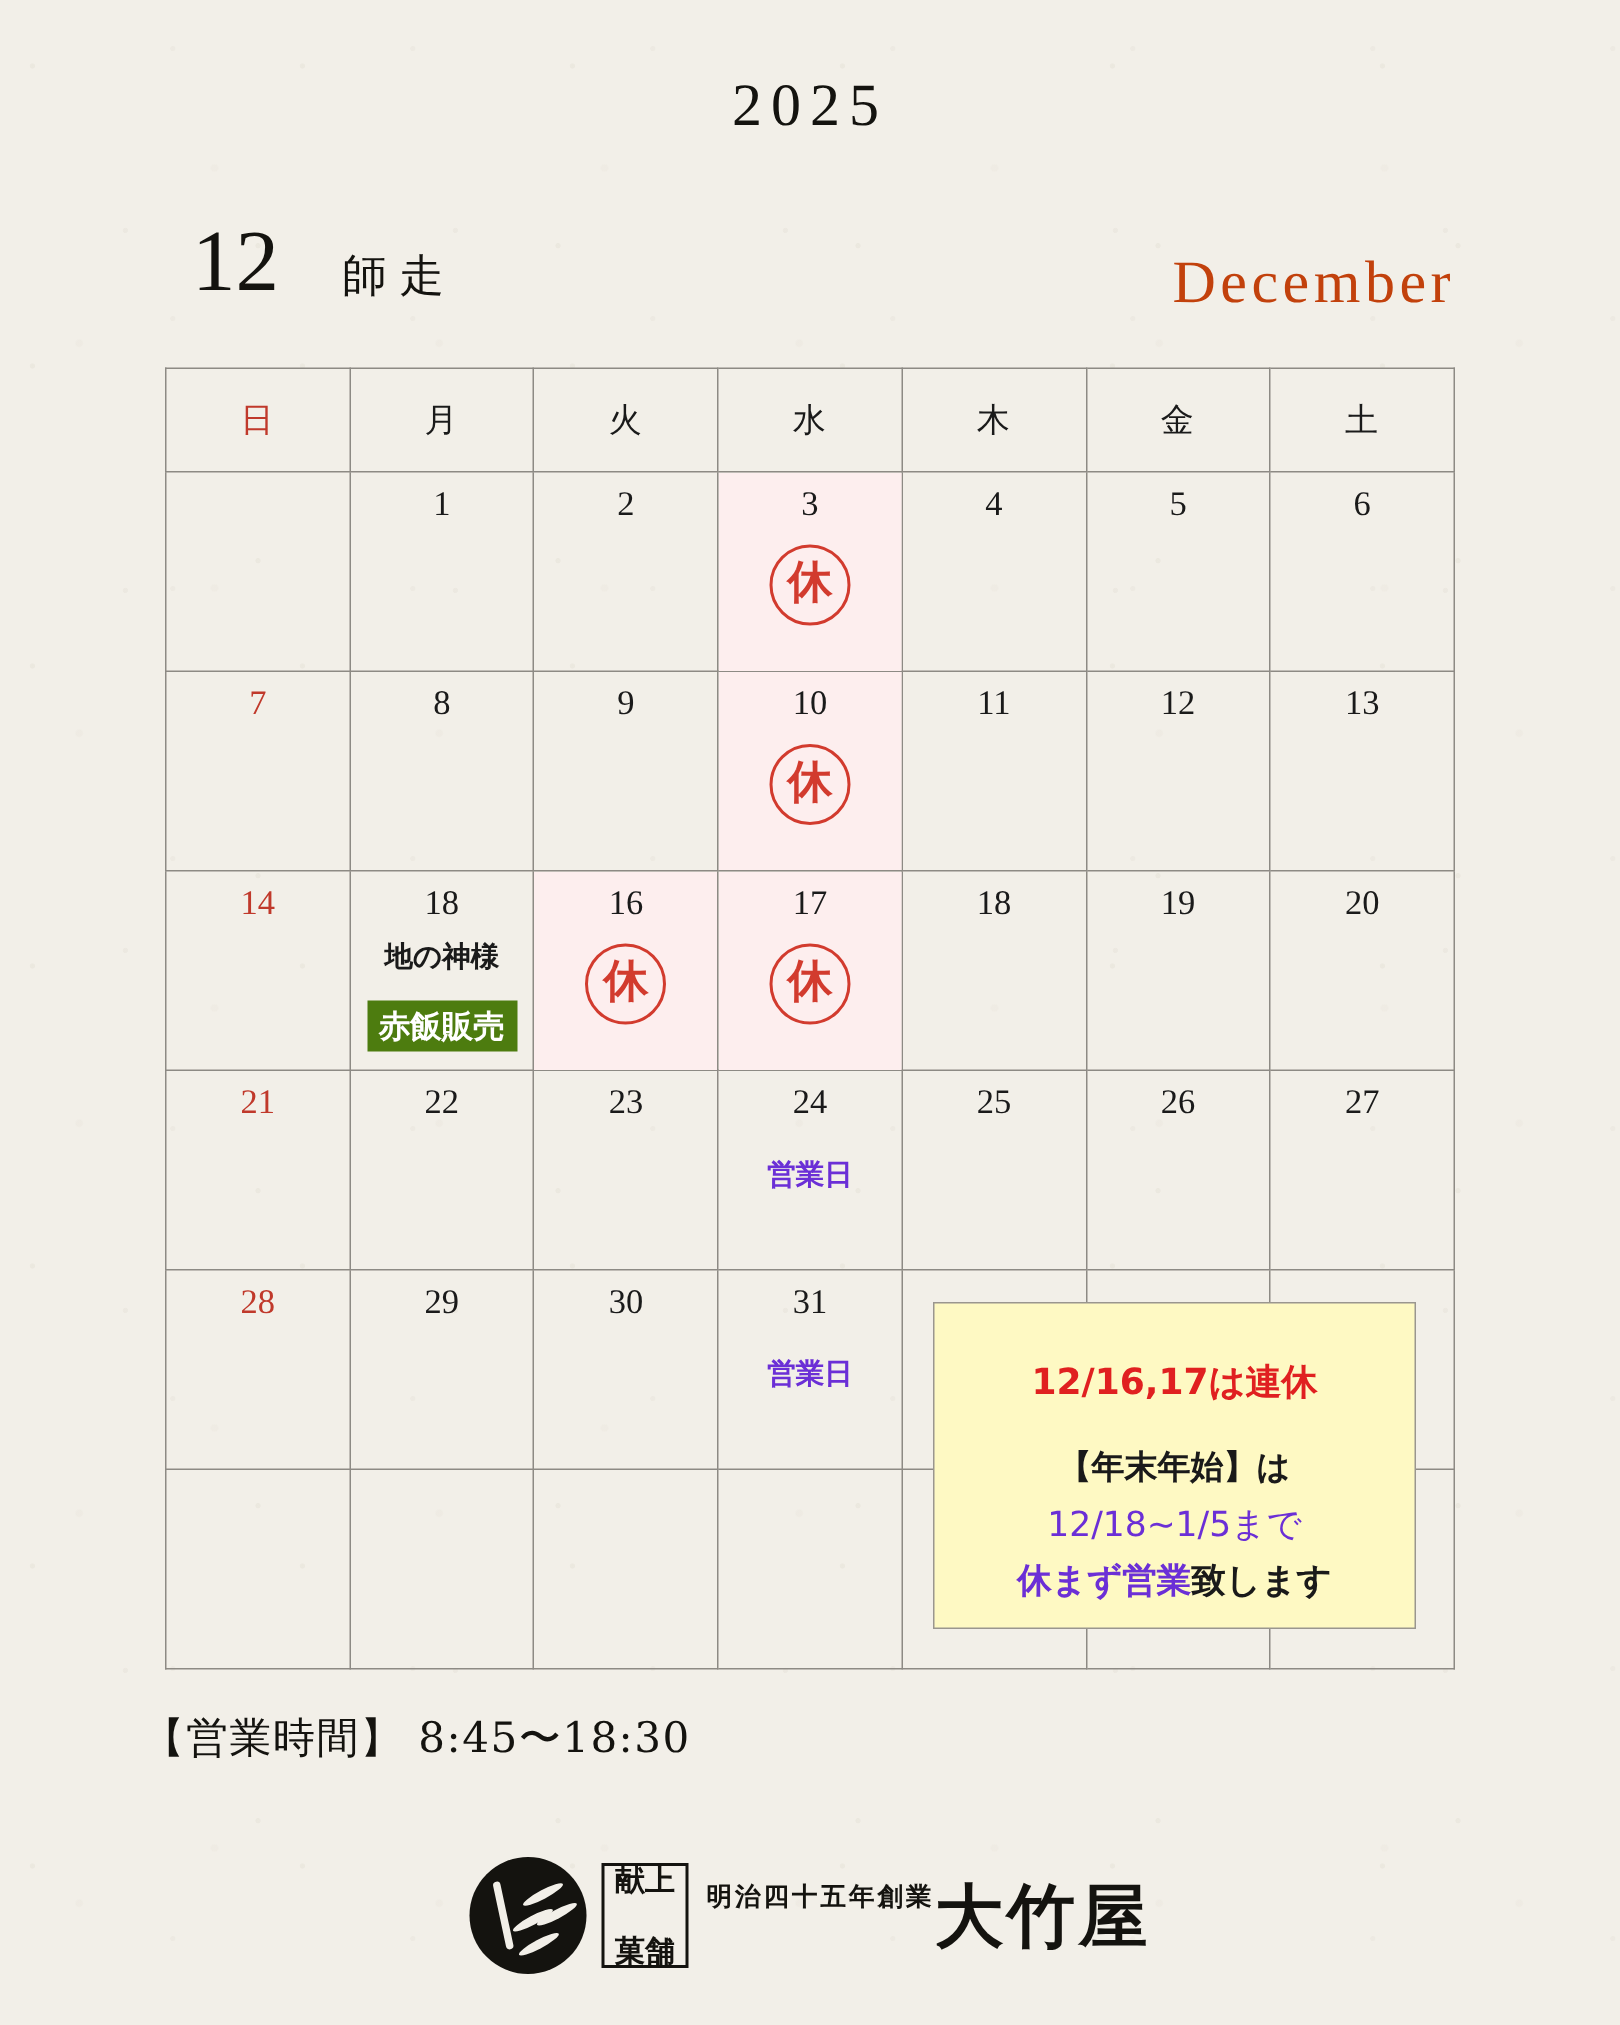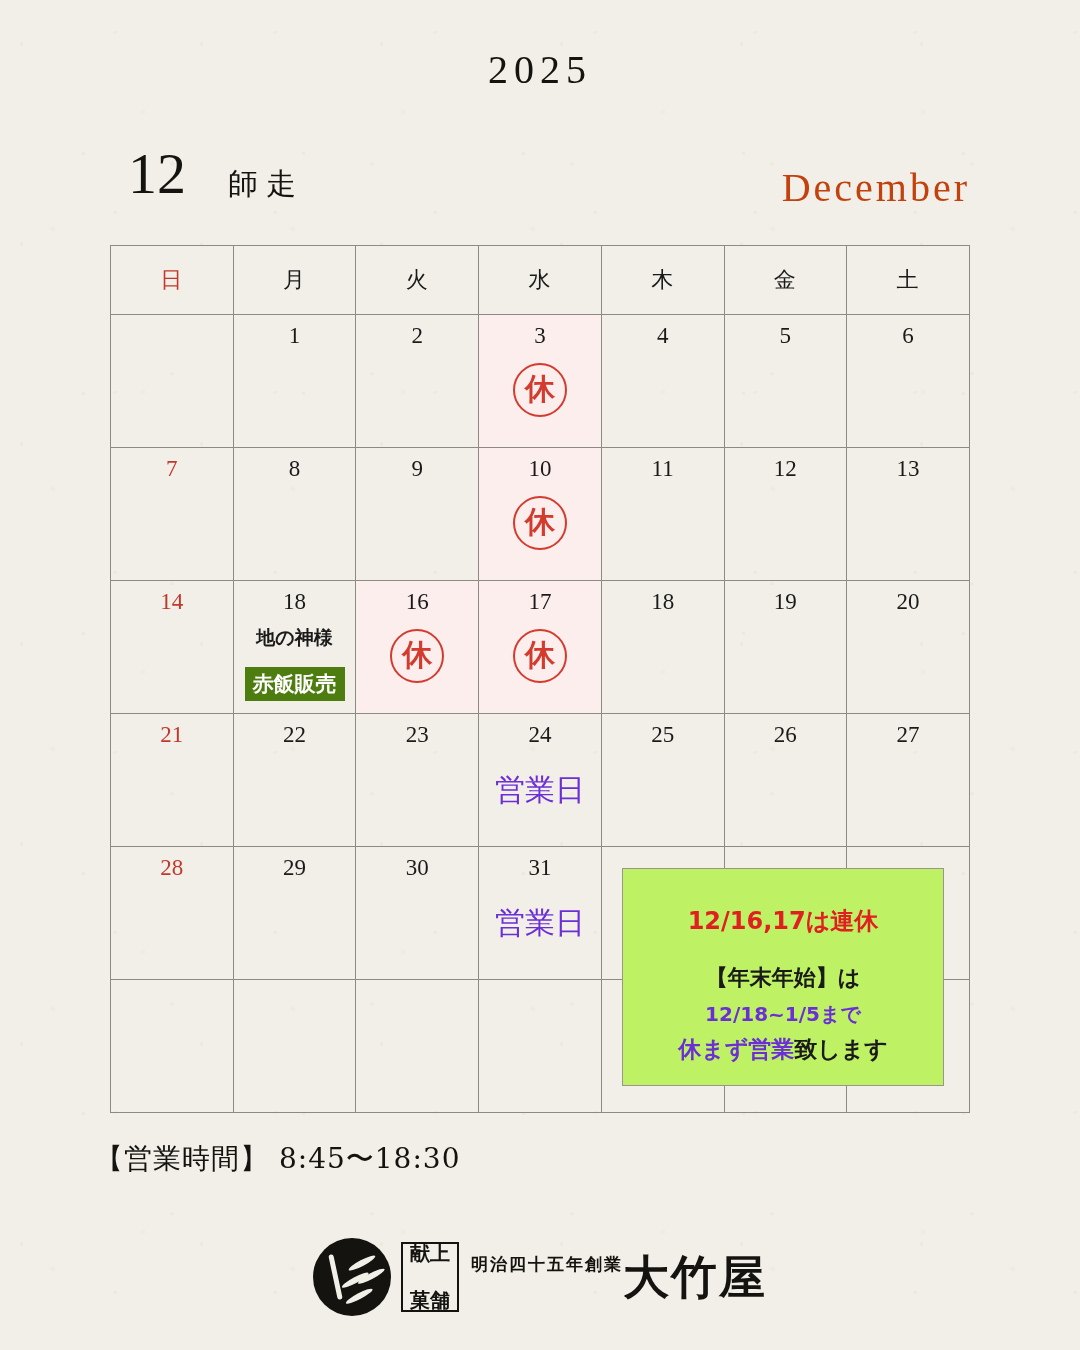--- a/index.html
+++ b/index.html
@@ -127,24 +127,24 @@
     font-size: 30px;
     line-height: 47px;
     text-align: center;
     font-weight: bold;
   }
   .eigyobi {
     position: absolute;
     top: 56px;
     left: 50%;
     transform: translateX(-50%);
-    font-size: 30px;
+    font-size: 19px;
     color: #6b2fd6;
     font-family: "DejaVu Sans", sans-serif;
-    font-weight: normal;
+    font-weight: bold;
     white-space: nowrap;
   }
   .kami-label {
     position: absolute;
     top: 44px;
     left: 50%;
     transform: translateX(-50%);
     font-size: 19px;
     color: #1a1a1a;
     font-family: "DejaVu Sans", sans-serif;
@@ -163,43 +163,43 @@
     font-weight: bold;
     padding: 3px 8px;
     white-space: nowrap;
   }
   .notice {
     position: absolute;
     top: 868px;
     left: 622px;
     width: 322px;
     height: 218px;
-    background: #bef264;
+    background: #fef9c3;
     border: 1px solid #9a968f;
     box-sizing: border-box;
     text-align: center;
     font-family: "DejaVu Sans", sans-serif;
   }
   .notice .l1 {
     margin-top: 36px;
     font-size: 24px;
     color: #e02020;
     font-weight: bold;
   }
   .notice .l2 {
     margin-top: 26px;
     font-size: 22px;
     color: #1a1a1a;
     font-weight: bold;
   }
   .notice .l3 {
     margin-top: 8px;
-    font-size: 20px;
+    font-size: 23px;
     color: #6b2fd6;
-    font-weight: bold;
+    font-weight: normal;
   }
   .notice .l4 {
     margin-top: 6px;
     font-size: 23px;
     color: #1a1a1a;
     font-weight: bold;
   }
   .notice .l4 .purple { color: #6b2fd6; }
   .footer {
     position: absolute;

